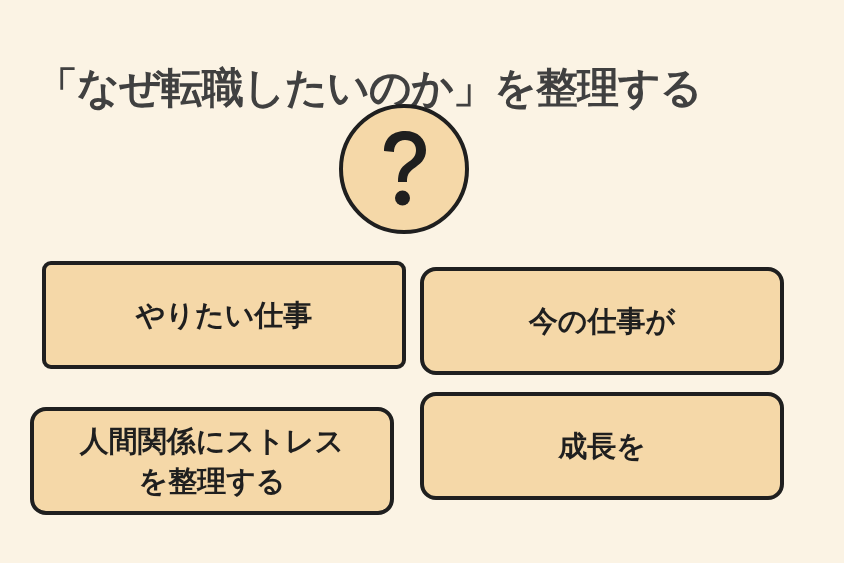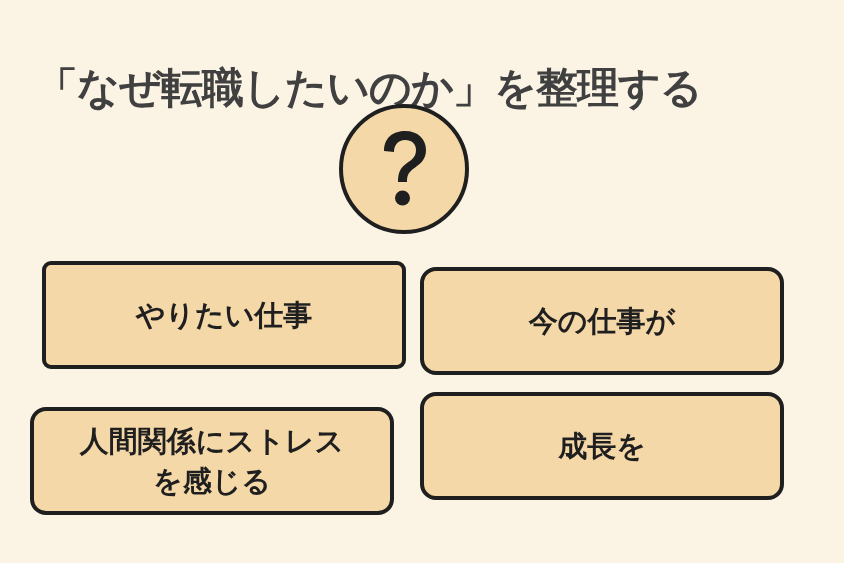--- a/index.html
+++ b/index.html
@@ -86,18 +86,18 @@
 <div class="reason-box" id="box-0">
   <span class="line">やりたい仕事</span>
 </div>
 
 <div class="reason-box" id="box-1">
   <span class="line">今の仕事が</span>
 </div>
 
 <div class="reason-box" id="box-2">
   <span class="line">人間関係にストレス</span>
-  <span class="line">を感じる</span>
+  <span class="line">を整理する</span>
 </div>
 
 <div class="reason-box" id="box-3">
   <span class="line">成長を</span>
 </div>
 
 </body></html>

